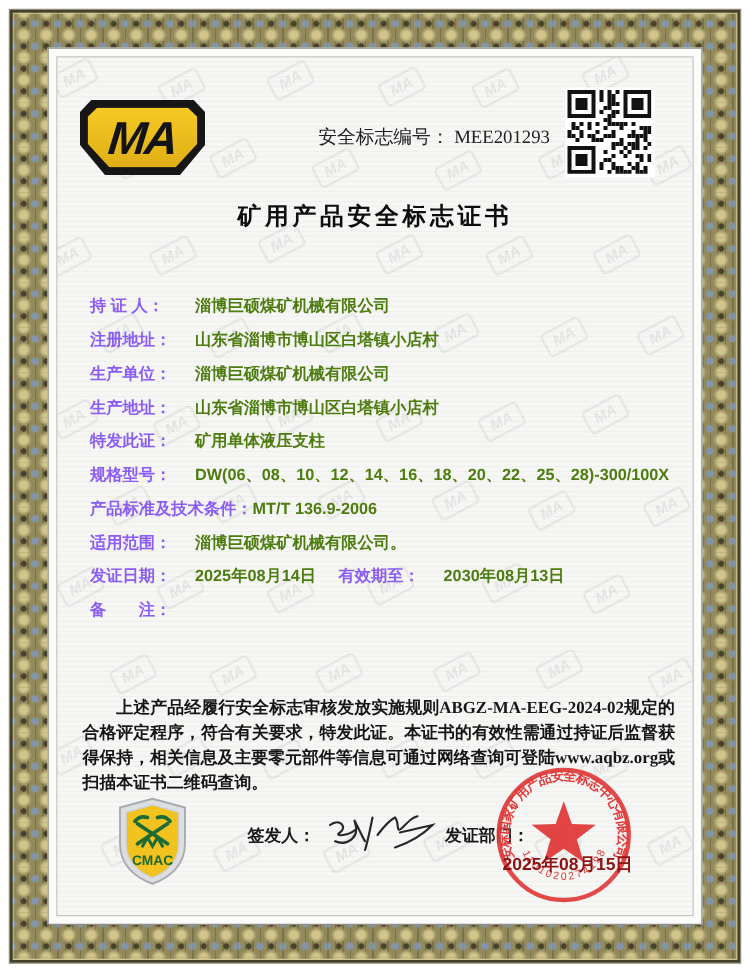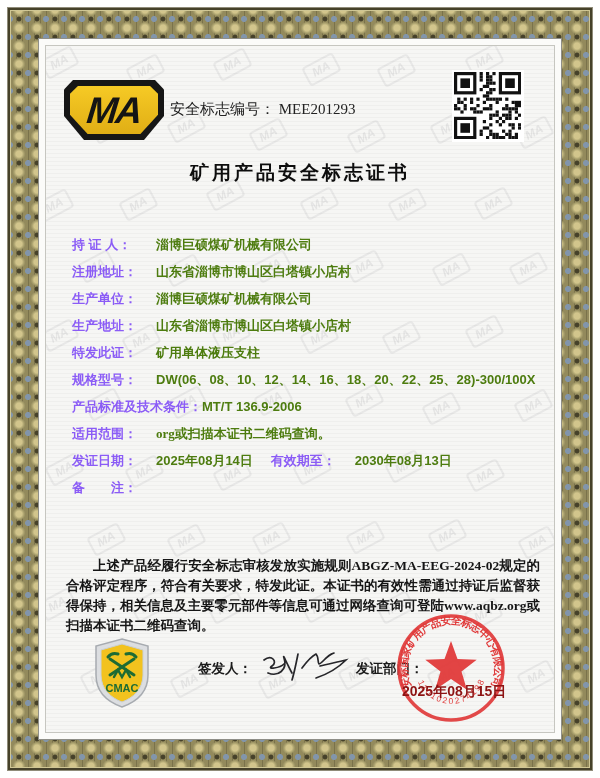--- a/index.html
+++ b/index.html
@@ -27,21 +27,21 @@
   .abs{position:absolute;z-index:2;}
   
   .ma-outer{left:64px;top:80px;width:100px;height:60px;background:#161616;
     clip-path:polygon(9% 0,91% 0,100% 16%,100% 60%,80% 100%,20% 100%,0 60%,0 16%);
     display:flex;align-items:center;justify-content:center;}
   .ma-inner{width:88px;height:48px;background:linear-gradient(180deg,#f6ca25,#e0ae15);
     clip-path:polygon(9% 0,91% 0,100% 16%,100% 60%,80% 100%,20% 100%,0 60%,0 16%);
     display:flex;align-items:center;justify-content:center;}
   .ma-inner span{font-weight:900;font-style:italic;font-size:37px;letter-spacing:-2px;
     color:#141414;transform:skewX(-6deg);line-height:1;}
-  .certno{left:170px;top:100px;width:270px;text-align:left;
+  .certno{left:170px;top:100px;width:270px;text-align:right;
     font-family:"Liberation Serif",serif;font-size:15px;color:#222;}
   .qr{left:452px;top:70px;width:70px;height:70px;background:#fff;padding:1px;}
   .title{left:0;top:160px;width:100%;text-align:center;
     font-family:"Liberation Serif",serif;font-weight:900;font-size:19px;
     letter-spacing:3px;color:#0d0d0d;}
   
   .fields{left:72px;top:236px;width:468px;}
   .field-row{margin-bottom:9px;font-size:13px;line-height:18px;white-space:nowrap;}
   .f-label{display:inline-block;min-width:84px;font-weight:bold;color:#8b5cf6;}
   .f-value{font-weight:bold;color:#4d7c0f;}
@@ -260,21 +260,21 @@
   <div class="abs title">矿用产品安全标志证书</div>
 
   <div class="abs fields" id="fields">
       <div class="field-row"><span class="f-label">持 证 人：</span><span class="f-value kai">淄博巨硕煤矿机械有限公司</span></div>
       <div class="field-row"><span class="f-label">注册地址：</span><span class="f-value kai">山东省淄博市博山区白塔镇小店村</span></div>
       <div class="field-row"><span class="f-label">生产单位：</span><span class="f-value kai">淄博巨硕煤矿机械有限公司</span></div>
       <div class="field-row"><span class="f-label">生产地址：</span><span class="f-value kai">山东省淄博市博山区白塔镇小店村</span></div>
       <div class="field-row"><span class="f-label">特发此证：</span><span class="f-value kai">矿用单体液压支柱</span></div>
       <div class="field-row"><span class="f-label">规格型号：</span><span class="f-value">DW(06、08、10、12、14、16、18、20、22、25、28)-300/100X</span></div>
       <div class="field-row"><span class="f-label">产品标准及技术条件：</span><span class="f-value">MT/T 136.9-2006</span></div>
-      <div class="field-row"><span class="f-label">适用范围：</span><span class="f-value kai">org或扫描本证书二维码查询。</span></div>
+      <div class="field-row"><span class="f-label">适用范围：</span><span class="f-value kai">淄博巨硕煤矿机械有限公司。</span></div>
       <div class="field-row"><span class="f-label">发证日期：</span><span class="f-value">2025年08月14日</span><span class="f-label pair2">有效期至：</span><span class="f-value">2030年08月13日</span></div>
       <div class="field-row"><span class="f-label">备　　注：</span><span class="f-value"></span></div>
     </div>
 
   <div class="abs para">上述产品经履行安全标志审核发放实施规则ABGZ-MA-EEG-2024-02规定的合格评定程序，符合有关要求，特发此证。本证书的有效性需通过持证后监督获得保持，相关信息及主要零元部件等信息可通过网络查询可登陆www.aqbz.org或扫描本证书二维码查询。</div>
 
   <div class="abs cmac">
     <svg width="64" height="72" viewBox="0 0 64 72">
       <path d="M32 2 L58 9 V38 C58 55 46 65 32 70 C18 65 6 55 6 38 V9 Z" fill="#dcdee1" stroke="#a7abb0" stroke-width="1.5"></path>
       <path d="M32 7 L53 13 V38 C53 52 43 61 32 65 C21 61 11 52 11 38 V13 Z" fill="#f2c21e" stroke="#c9d0d6" stroke-width="1"></path>

